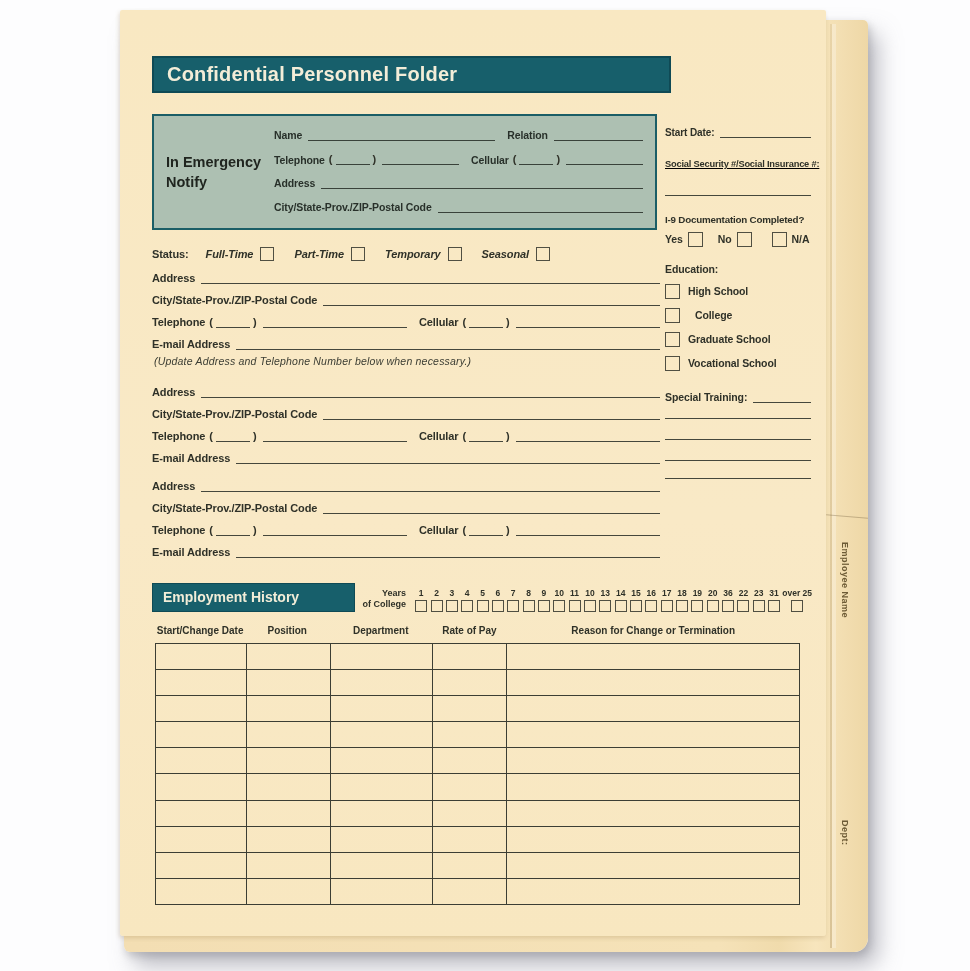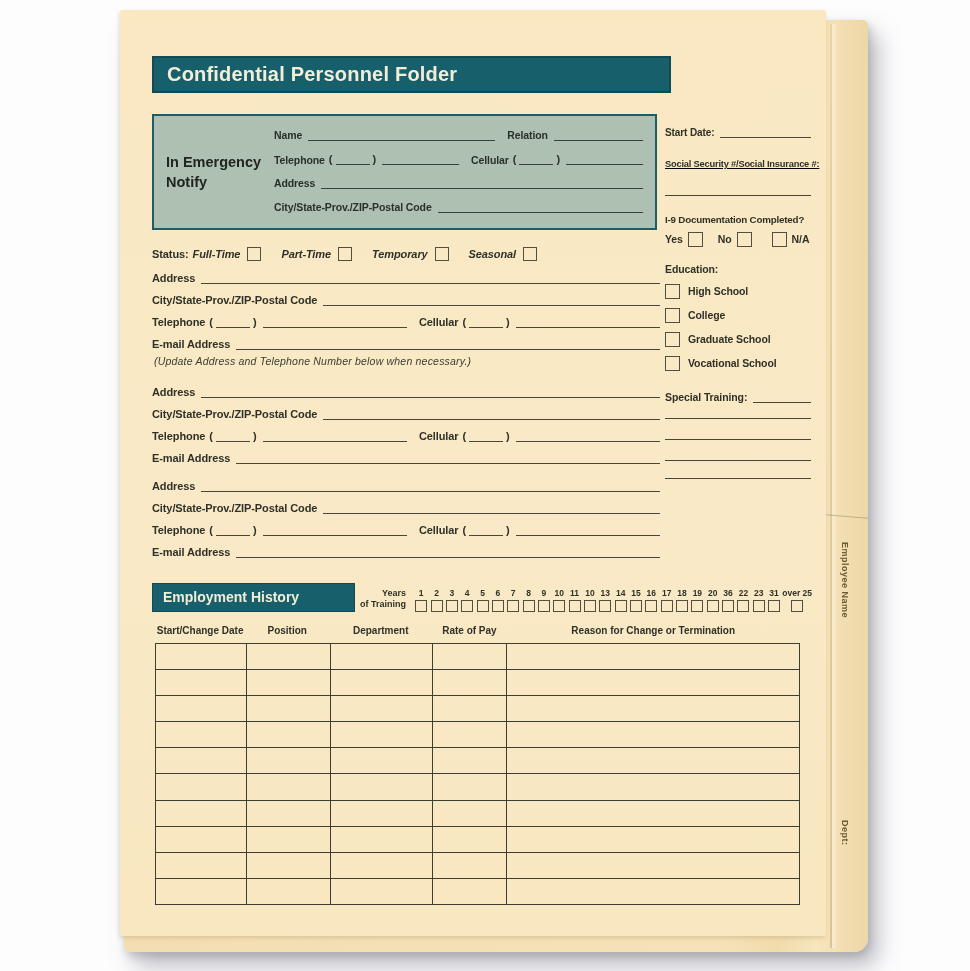--- a/index.html
+++ b/index.html
@@ -76,21 +76,21 @@
   }
   .em-heading{
     position:absolute;left:12px;top:36px;width:106px;
     font-size:14.5px;font-weight:bold;color:#20251f;line-height:1.4;
   }
   .emergency .row{left:120px;right:12px;}
   .emergency .lbl{font-size:10.5px;color:#28302a;}
   .emergency .ln{border-bottom-color:#39423a;}
 
   
-  .status-row{left:32px;top:237px;width:508px;align-items:center;gap:4px;text-align:right;}
+  .status-row{left:32px;top:237px;width:508px;align-items:center;gap:17px;text-align:right;}
   .status-opt{display:flex;align-items:center;gap:7px;}
 
   .blk{left:32px;width:508px;height:18px;}
   .note{
     position:absolute;left:34px;top:345px;
     font-style:italic;font-size:10.5px;color:#3a3c32;letter-spacing:.2px;
   }
 
   
   .rp .row{left:545px;width:146px;}
@@ -307,21 +307,21 @@
         <span class="lbl" style="margin-left:5px;">N/A</span>
       </div>
       <div class="row" style="top:254px;">
         <span class="lbl" style="font-size:10.5px;">Education:</span>
       </div>
       <div>
           <div class="row edu-opt" style="top: 274px;">
             <span class="cb"></span>
             <span class="lbl">High School</span>
           </div>
-          <div class="row edu-opt" style="top: 298px;">
+          <div class="row edu-opt" style="top: 298px; gap: 7px;">
             <span class="cb"></span>
             <span class="lbl">College</span>
           </div>
           <div class="row edu-opt" style="top: 322px;">
             <span class="cb"></span>
             <span class="lbl">Graduate School</span>
           </div>
           <div class="row edu-opt" style="top: 346px;">
             <span class="cb"></span>
             <span class="lbl">Vocational School</span>
@@ -343,21 +343,21 @@
           </div>
           <div class="row st-line" style="top: 467px;">
             <span class="ln"></span>
           </div>
         </div>
     </div>
 
     <div class="emp-banner">Employment History</div>
     <div class="years-label">
       <div>Years</div>
-      <div>of Training</div>
+      <div>of College</div>
     </div>
     <div class="years-grid">
         <span class="yitem">
           <span class="ynum">1</span>
           <span class="ycb"></span>
         </span>
         <span class="yitem">
           <span class="ynum">2</span>
           <span class="ycb"></span>
         </span>

